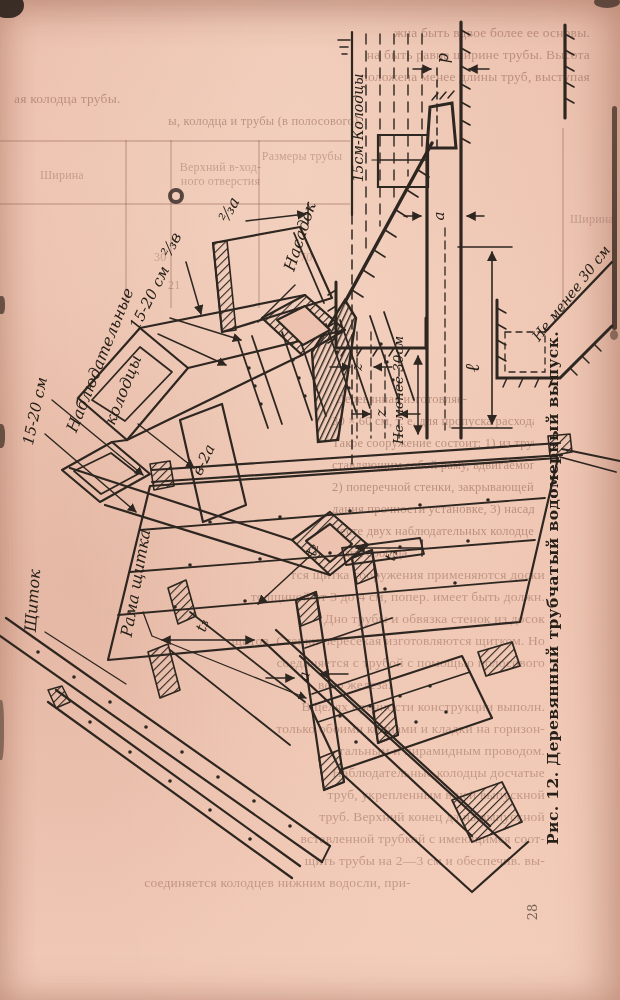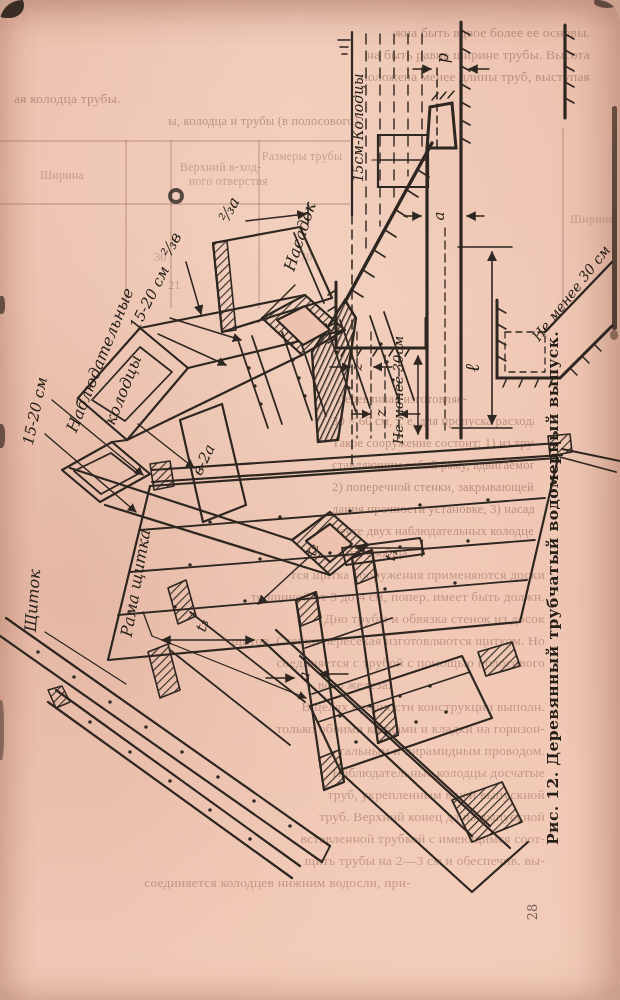--- a/index.html
+++ b/index.html
@@ -3,21 +3,21 @@
 <meta charset="utf-8">
 <style>
   html,body{margin:0;padding:0;background:#c9a18d;}
   #stage{position:relative;width:620px;height:1000px;overflow:hidden;
     background:
       radial-gradient(ellipse at 48% 16%, rgba(255,236,220,.28), transparent 60%),
       radial-gradient(ellipse at 72% 86%, rgba(252,219,198,.30), transparent 55%),
       radial-gradient(ellipse at 12% 58%, rgba(165,98,76,.12), transparent 50%),
       linear-gradient(180deg,#ecc2af 0%,#efc7b4 30%,#edc3b0 62%,#f0c9b6 100%);
     box-shadow: inset -20px 0 40px rgba(128,68,48,.25), inset 0 16px 34px rgba(140,80,60,.20), inset 12px 0 26px rgba(140,80,60,.16);
-    font-family:"Liberation Serif", serif;border-radius:22px;}
+    font-family:"Liberation Serif", serif;}
   .gline{position:absolute;color:#8a5a4c;font-family:"Liberation Serif",serif;
     font-size:13.5px;letter-spacing:.2px;white-space:nowrap;overflow:hidden;
     filter:blur(.4px);}
   .gt{opacity:.50}  .gtab{opacity:.40;font-size:12px}
   .grc{opacity:.52;font-size:12.5px} .gbt{opacity:.45}
   .grule{position:absolute;background:#8a5a4c;opacity:.26;filter:blur(.5px);}
   .blem{position:absolute;}
   svg{position:absolute;left:0;top:0;}
   text{font-family:"DejaVu Serif", serif;fill:#262019;}
   .lbl{font-style:italic;}
@@ -34,21 +34,21 @@
     <div class="gline gt" style="left:14px;top:91px;width:230px">ая колодца трубы.</div>
     <div class="gline gt" style="left:95px;top:114px;width:340px;text-align:center;font-size:12.5px">ы, колодца и трубы (в полосового).</div>
     <div class="grule" style="left:0;top:140px;width:350px;height:2px"></div>
     <div class="grule" style="left:0;top:203px;width:350px;height:1.5px"></div>
     <div class="grule" style="left:125px;top:140px;width:1.5px;height:168px"></div>
     <div class="grule" style="left:170px;top:140px;width:1.5px;height:168px"></div>
     <div class="grule" style="left:258px;top:140px;width:1.5px;height:168px"></div>
     <div class="grule" style="left:562px;top:128px;width:1.5px;height:185px"></div>
     <div class="gline gtab" style="left:40px;top:168px;width:90px">Ширина</div>
     <div class="gline gtab" style="left:173px;top:160px;width:95px;text-align:center">Верхний в-ход-</div>
-    <div class="gline gtab" style="left:173px;top:174px;width:95px;text-align:right">ного отверстия</div>
+    <div class="gline gtab" style="left:173px;top:174px;width:95px;text-align:center">ного отверстия</div>
     <div class="gline gtab" style="left:248px;top:149px;width:108px;text-align:center">Размеры трубы</div>
     <div class="gline gtab" style="left:570px;top:212px;width:50px">Ширина</div>
     <div class="gline gtab" style="left:154px;top:250px;width:40px">30</div>
     <div class="gline gtab" style="left:300px;top:250px;width:40px">70</div>
     <div class="gline gtab" style="left:168px;top:278px;width:40px">21</div>
 
     <div class="gline grc" style="left:336px;top:392px;width:198px">Деревянная изготовляе-</div>
     <div class="gline grc" style="left:332px;top:414px;width:202px">30 × 60 см, т. е. для пропуска расхода воды</div>
     <div class="gline grc" style="left:332px;top:436px;width:202px">Такое сооружение состоит: 1) из трубы</div>
     <div class="gline grc" style="left:332px;top:458px;width:202px">ставляющим собой раму, вдвигаемого регул.</div>

